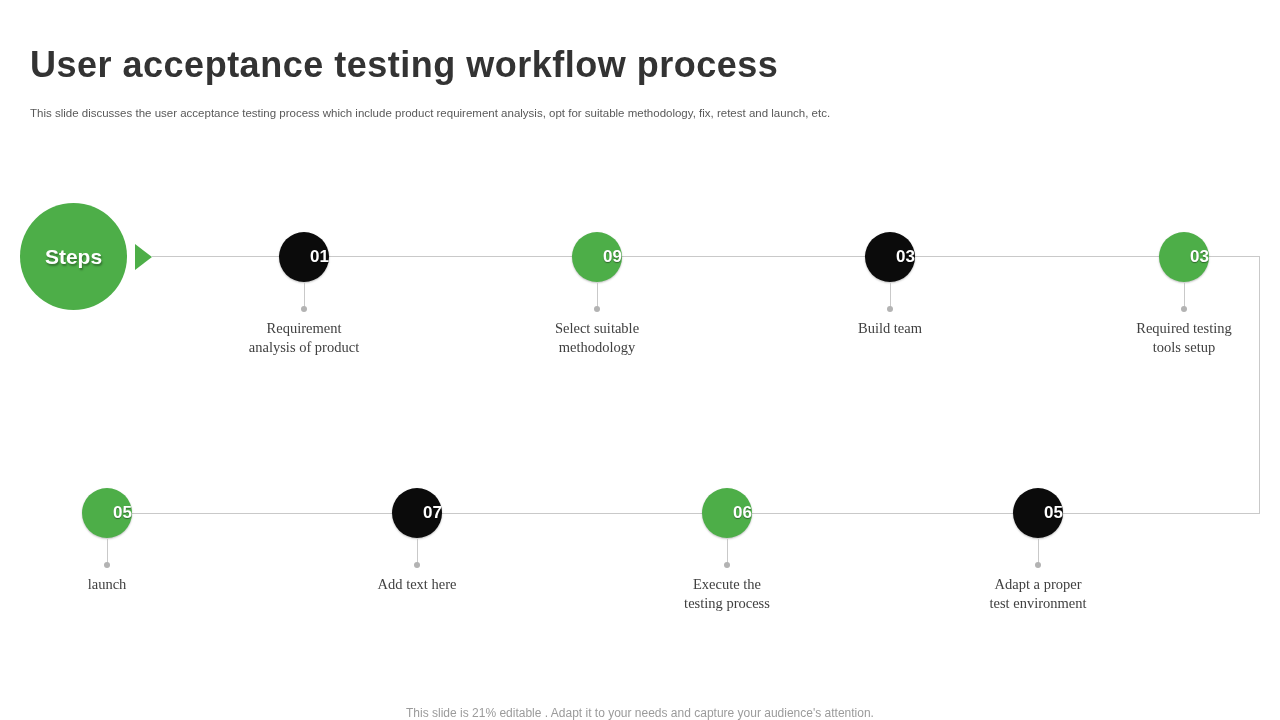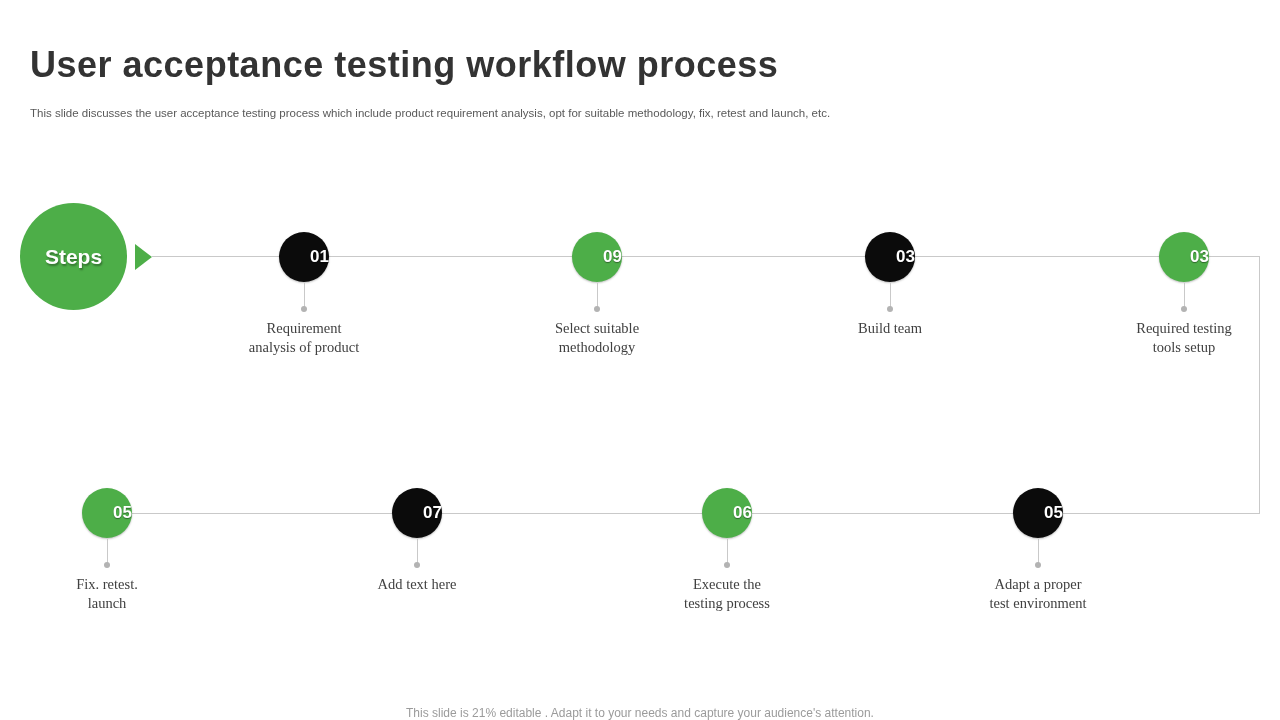--- a/index.html
+++ b/index.html
@@ -200,21 +200,20 @@
     </div>
   </div>
 
   <div class="step" style="left:82px; top:480px">
     <div class="circle green">
         <span>05</span>
       </div>
     <div class="stem"></div>
     <div class="dot"></div>
     <div class="label">
-      <div>Fix. retest.</div>
       <div>launch</div>
     </div>
   </div>
 
   <div class="step" style="left:392px; top:480px">
     <div class="circle black">
         <span>07</span>
       </div>
     <div class="stem"></div>
     <div class="dot"></div>

